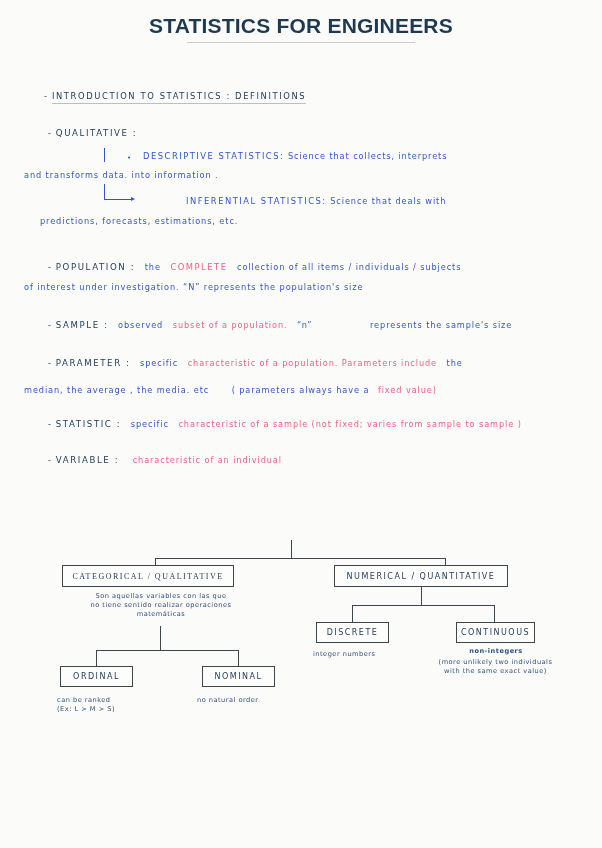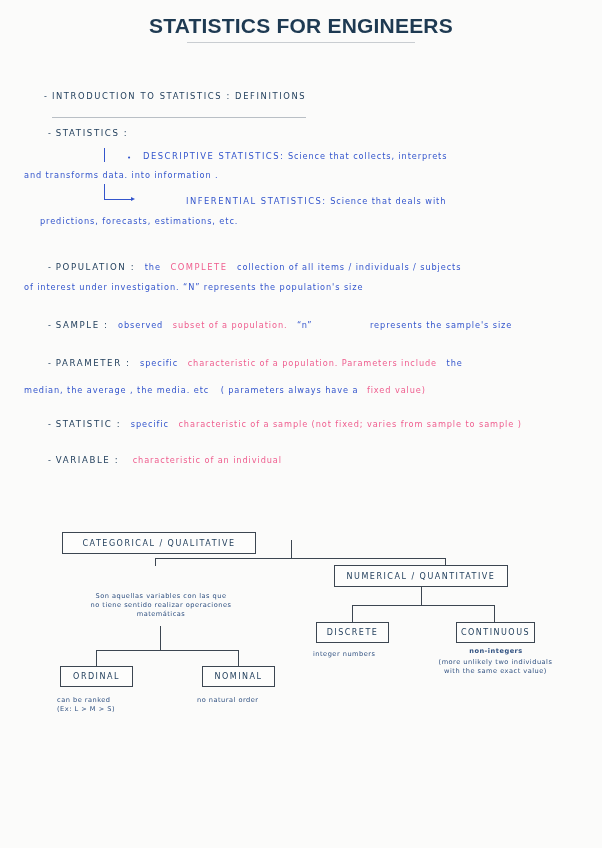--- a/index.html
+++ b/index.html
@@ -71,21 +71,21 @@
   .sec-head .bullet {
     color: #24415e;
     font-size: 8px;
     margin-right: 5px;
   }
   .sec-head .txt {
     color: #24415e;
     font-size: 8.4px;
     letter-spacing: 1.6px;
     border-bottom: 1px solid #b9bfc5;
-    padding-bottom: 16px;
+    padding-bottom: 2px;
   }
 
   .term {
     color: #24415e;
     font-size: 8.6px;
     letter-spacing: 1.6px;
   }
   .dash-mark {
     color: #24415e;
     font-size: 8px;
@@ -157,21 +157,21 @@
   <div class="title-wrap">
     <div class="doc-title">STATISTICS FOR ENGINEERS</div>
     <div class="title-rule"></div>
   </div>
 
   <div class="sec-head">
     <span class="bullet">-</span><span class="txt">INTRODUCTION  TO  STATISTICS :   DEFINITIONS</span>
   </div>
 
   <div class="abs hw" style="left:48px; top:128px;">
-    <span class="dash-mark">-</span><span class="term">STATISTICS :</span>
+    <span class="dash-mark">-</span><span class="term">QUALITATIVE :</span>
   </div>
 
   <div class="elbow-v" style="left:104px; top:148px; height:14px;"></div>
   <div class="abs hw" style="left:127px; top:152px;">
     <span class="blue" style="font-size:7px;">•</span>
   </div>
   <div class="abs hw blue" style="left:143px; top:151px;">
     <span class="caps">DESCRIPTIVE STATISTICS:</span>
     <span>Science    that     collects, interprets</span>
   </div>
@@ -209,21 +209,21 @@
   </div>
 
   <div class="abs hw" style="left:48px; top:358px;">
     <span class="dash-mark">-</span><span class="term">PARAMETER :</span>
     <span class="blue" style="margin-left:6px;">specific</span>
     <span class="pink" style="margin-left:6px;">characteristic  of  a  population.  Parameters  include</span>
     <span class="blue" style="margin-left:6px;">the</span>
   </div>
   <div class="abs hw" style="left:24px; top:385px;">
     <span class="blue">median,  the  average ,  the   media. etc</span>
-    <span class="blue" style="margin-left:8px;">( parameters always  have  a</span>
+    <span class="blue" style="margin-left:19px;">( parameters always  have  a</span>
     <span class="pink" style="margin-left:5px;">fixed  value)</span>
   </div>
 
   <div class="abs hw" style="left:48px; top:419px;">
     <span class="dash-mark">-</span><span class="term">STATISTIC :</span>
     <span class="blue" style="margin-left:6px;">specific</span>
     <span class="pink" style="margin-left:6px;">characteristic  of  a   sample   (not  fixed; varies   from  sample to sample )</span>
   </div>
 
   <div class="abs hw" style="left:48px; top:455px;">
@@ -232,21 +232,21 @@
   </div>
 
   <div class="diagram">
 
 
     <div class="line-v" style="left:291px; top:540px; height:18px;"></div>
     <div class="line-h" style="left:155px; top:558px; width:290px;"></div>
     <div class="line-v" style="left:155px; top:558px; height:8px;"></div>
     <div class="line-v" style="left:445px; top:558px; height:8px;"></div>
 
-    <div class="node" style="left:62px; top:532px; width:194px; height:22px;">
+    <div class="node" style="left:62px; top:565px; width:172px; height:22px;font-family:Liberation Serif, serif;">
       <span>CATEGORICAL  /  QUALITATIVE</span>
     </div>
     <div class="note" style="left:62px; top:592px; width:198px;">
       <div>Son  aquellas variables con las que</div>
       <div>no  tiene sentido realizar operaciones</div>
       <div>matemáticas</div>
     </div>
 
     <div class="line-v" style="left:160px; top:626px; height:24px;"></div>
     <div class="line-h" style="left:96px; top:650px; width:142px;"></div>

